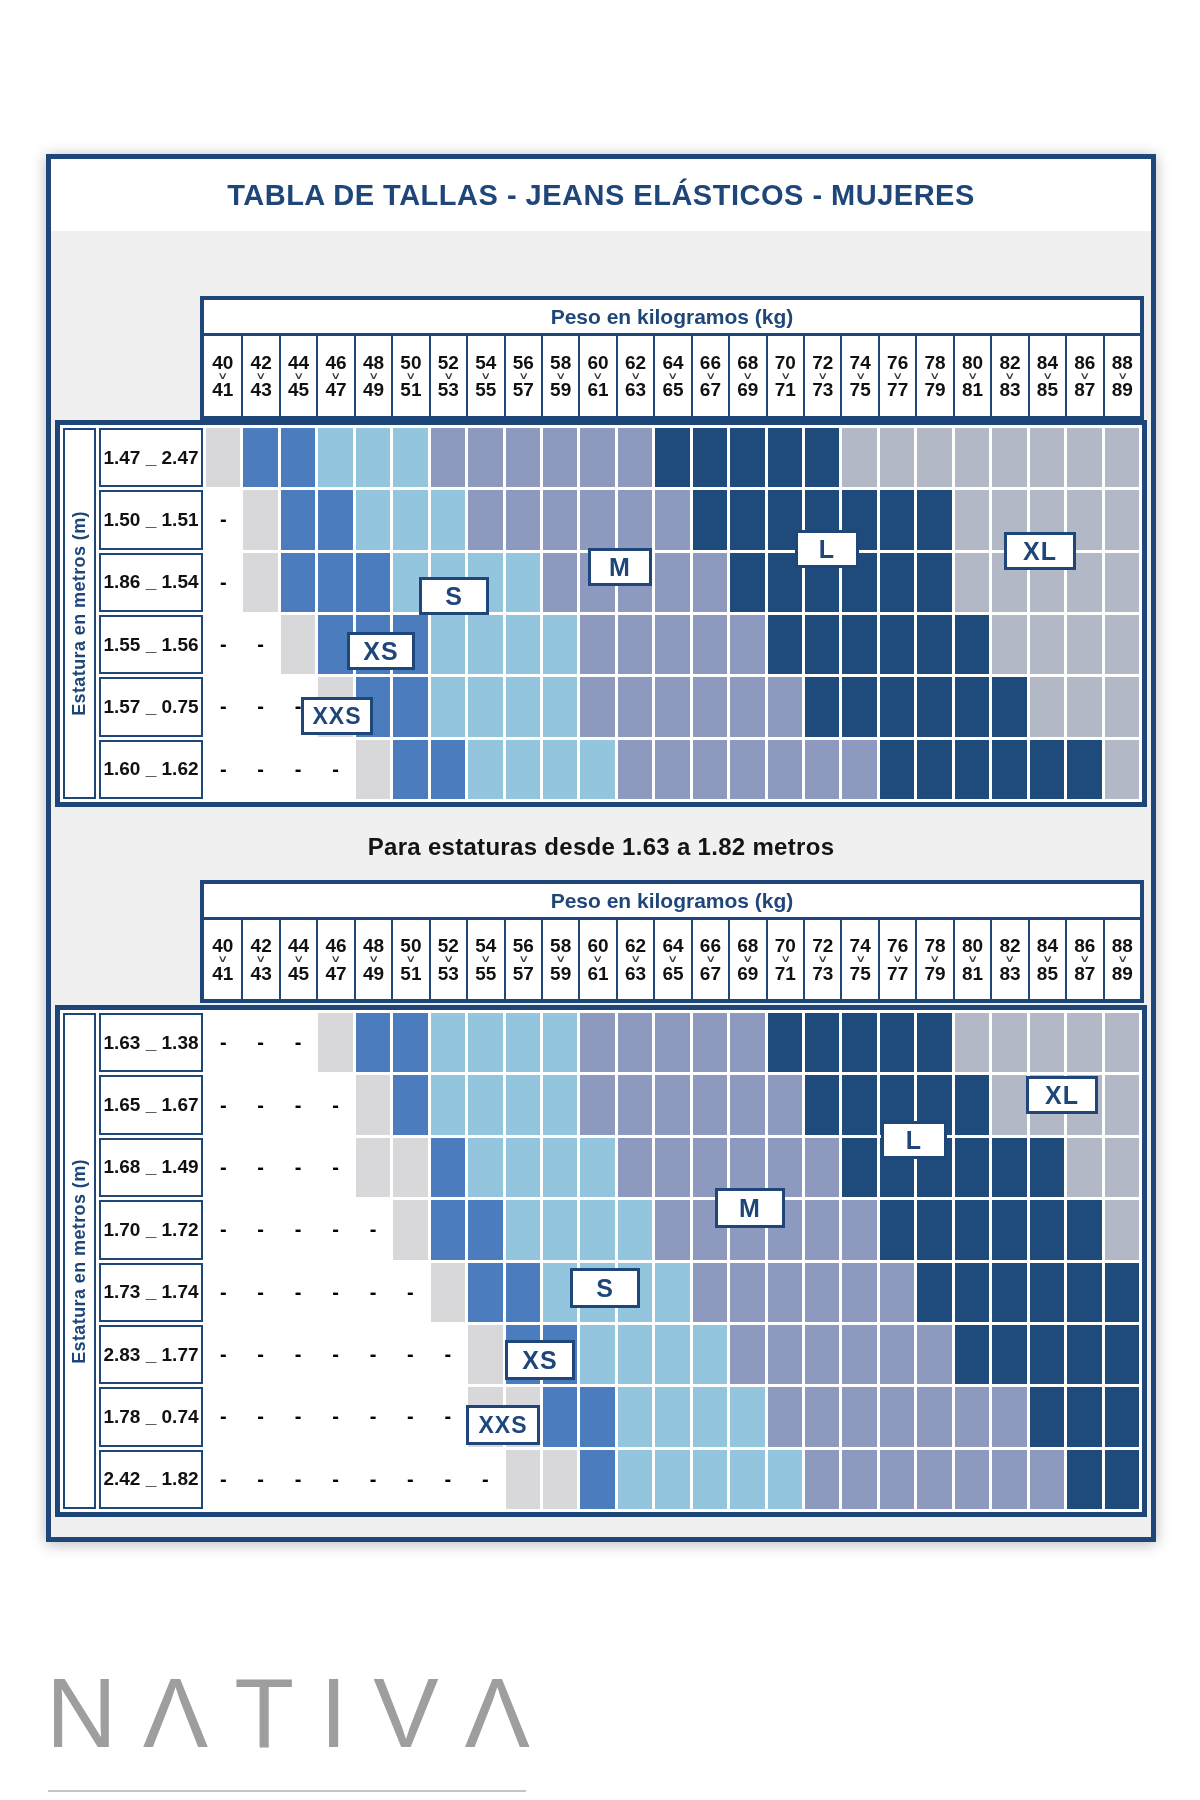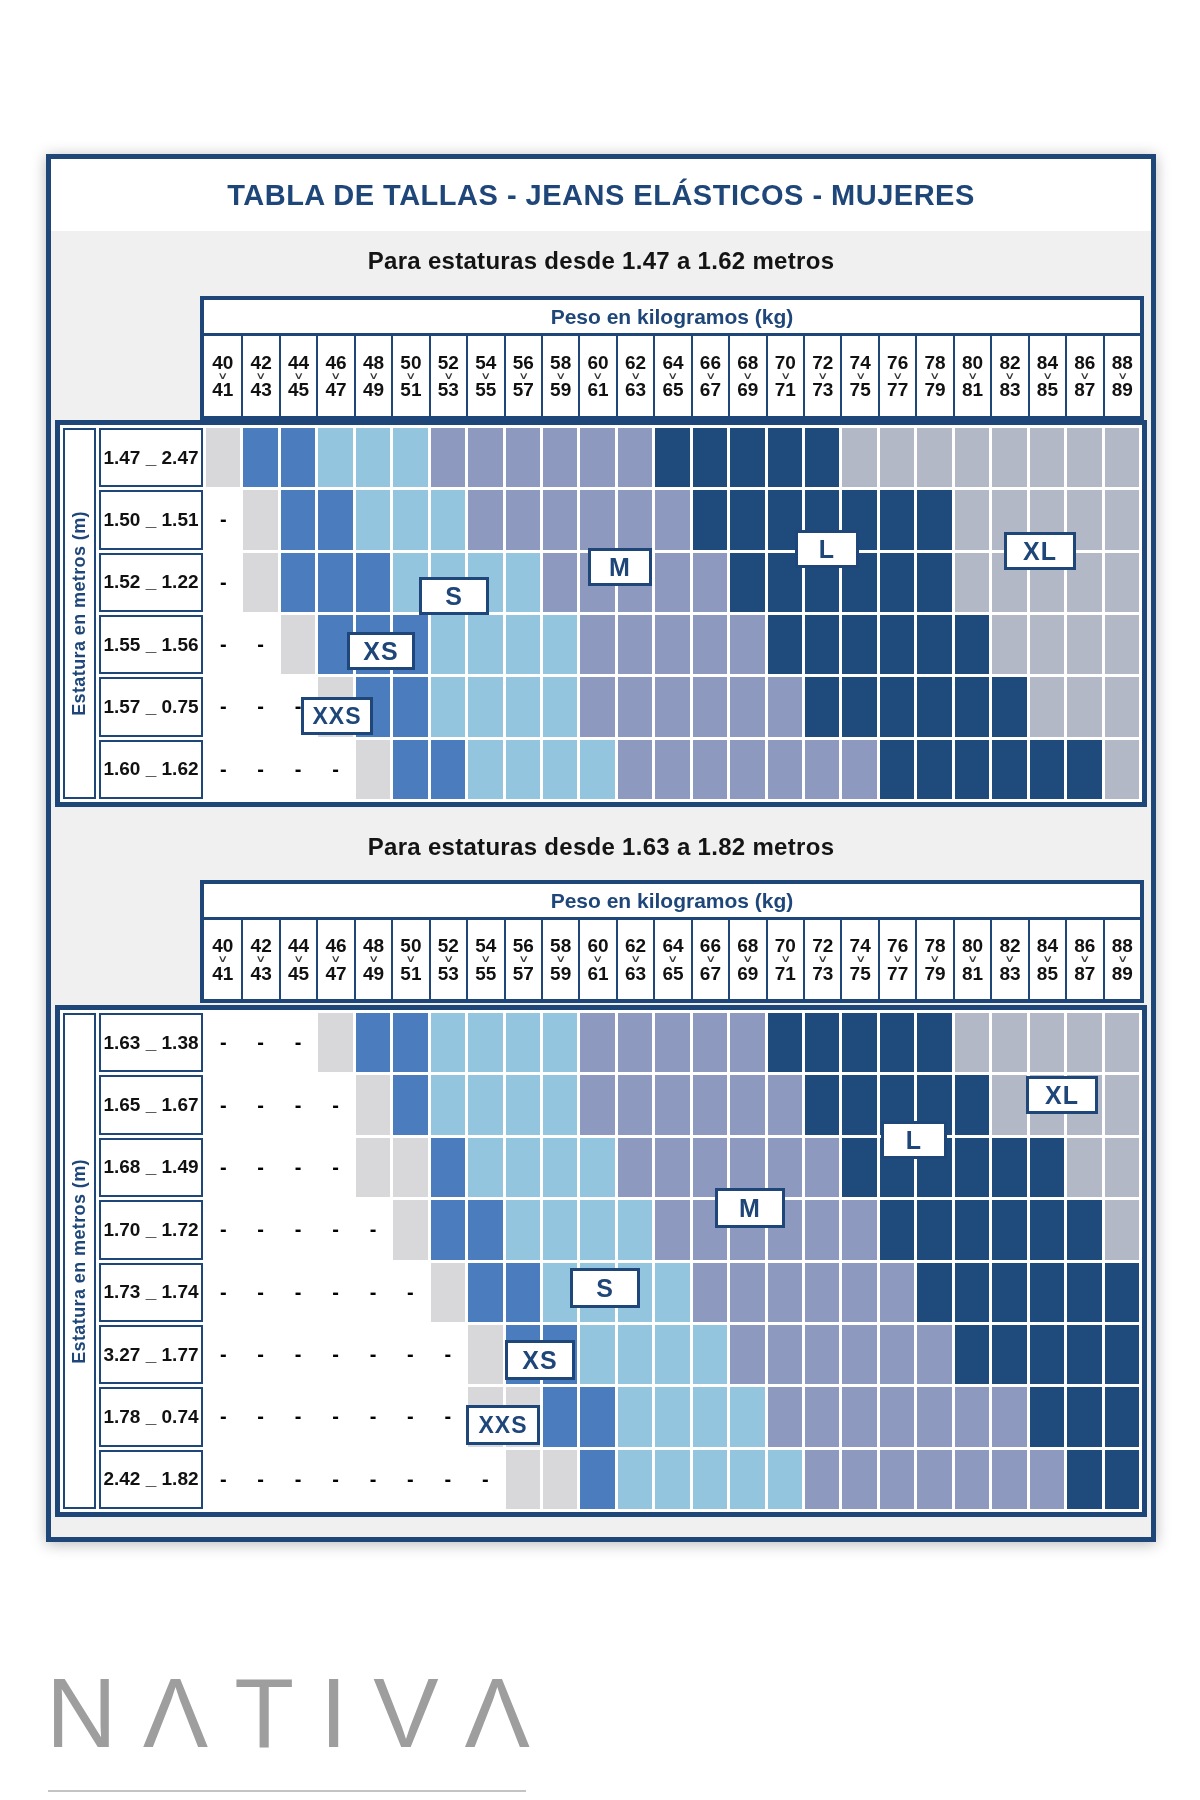--- a/index.html
+++ b/index.html
@@ -60,21 +60,20 @@
 </head>
 <body>
 
 <div class="page">
   <div class="content-box">
 
     <div class="title-band">
       <div class="main-title">TABLA DE TALLAS - JEANS ELÁSTICOS - MUJERES</div>
     </div>
 
-    <div class="subtitle" id="sub1">Para estaturas desde 1.47 a 1.62 metros</div>
 
     <div class="weight-header" id="hdr1">
       <div class="peso-band">Peso en kilogramos (kg)</div>
       <div class="weight-cols">
           <div class="weight-col">
             <div class="num">40</div>
             <div class="chev">∨</div>
             <div class="num">41</div>
           </div>
           <div class="weight-col">
@@ -249,21 +248,21 @@
         <div class="cell" style="background: rgb(30, 74, 124);"></div>
         <div class="cell" style="background: rgb(30, 74, 124);"></div>
         <div class="cell" style="background: rgb(30, 74, 124);"></div>
         <div class="cell" style="background: rgb(30, 74, 124);"></div>
         <div class="cell" style="background: rgb(30, 74, 124);"></div>
         <div class="cell" style="background: rgb(178, 184, 197);"></div>
         <div class="cell" style="background: rgb(178, 184, 197);"></div>
         <div class="cell" style="background: rgb(178, 184, 197);"></div>
         <div class="cell" style="background: rgb(178, 184, 197);"></div>
         <div class="cell" style="background: rgb(178, 184, 197);"></div>
-        <div class="hlabel">1.52 _ 1.22</div>
+        <div class="hlabel">1.86 _ 1.54</div>
         <div class="cell na">-</div>
         <div class="cell" style="background: rgb(216, 216, 218);"></div>
         <div class="cell" style="background: rgb(74, 124, 190);"></div>
         <div class="cell" style="background: rgb(74, 124, 190);"></div>
         <div class="cell" style="background: rgb(74, 124, 190);"></div>
         <div class="cell" style="background: rgb(147, 197, 222);"></div>
         <div class="cell" style="background: rgb(147, 197, 222);"></div>
         <div class="cell" style="background: rgb(147, 197, 222);"></div>
         <div class="cell" style="background: rgb(147, 197, 222);"></div>
         <div class="cell" style="background: rgb(141, 153, 190);"></div>
@@ -628,21 +627,21 @@
         <div class="cell" style="background: rgb(141, 153, 190);"></div>
         <div class="cell" style="background: rgb(141, 153, 190);"></div>
         <div class="cell" style="background: rgb(141, 153, 190);"></div>
         <div class="cell" style="background: rgb(141, 153, 190);"></div>
         <div class="cell" style="background: rgb(30, 74, 124);"></div>
         <div class="cell" style="background: rgb(30, 74, 124);"></div>
         <div class="cell" style="background: rgb(30, 74, 124);"></div>
         <div class="cell" style="background: rgb(30, 74, 124);"></div>
         <div class="cell" style="background: rgb(30, 74, 124);"></div>
         <div class="cell" style="background: rgb(30, 74, 124);"></div>
-        <div class="hlabel">3.27 _ 1.77</div>
+        <div class="hlabel">2.83 _ 1.77</div>
         <div class="cell na">-</div>
         <div class="cell na">-</div>
         <div class="cell na">-</div>
         <div class="cell na">-</div>
         <div class="cell na">-</div>
         <div class="cell na">-</div>
         <div class="cell na">-</div>
         <div class="cell" style="background: rgb(216, 216, 218);"></div>
         <div class="cell" style="background: rgb(74, 124, 190);"></div>
         <div class="cell" style="background: rgb(74, 124, 190);"></div>

